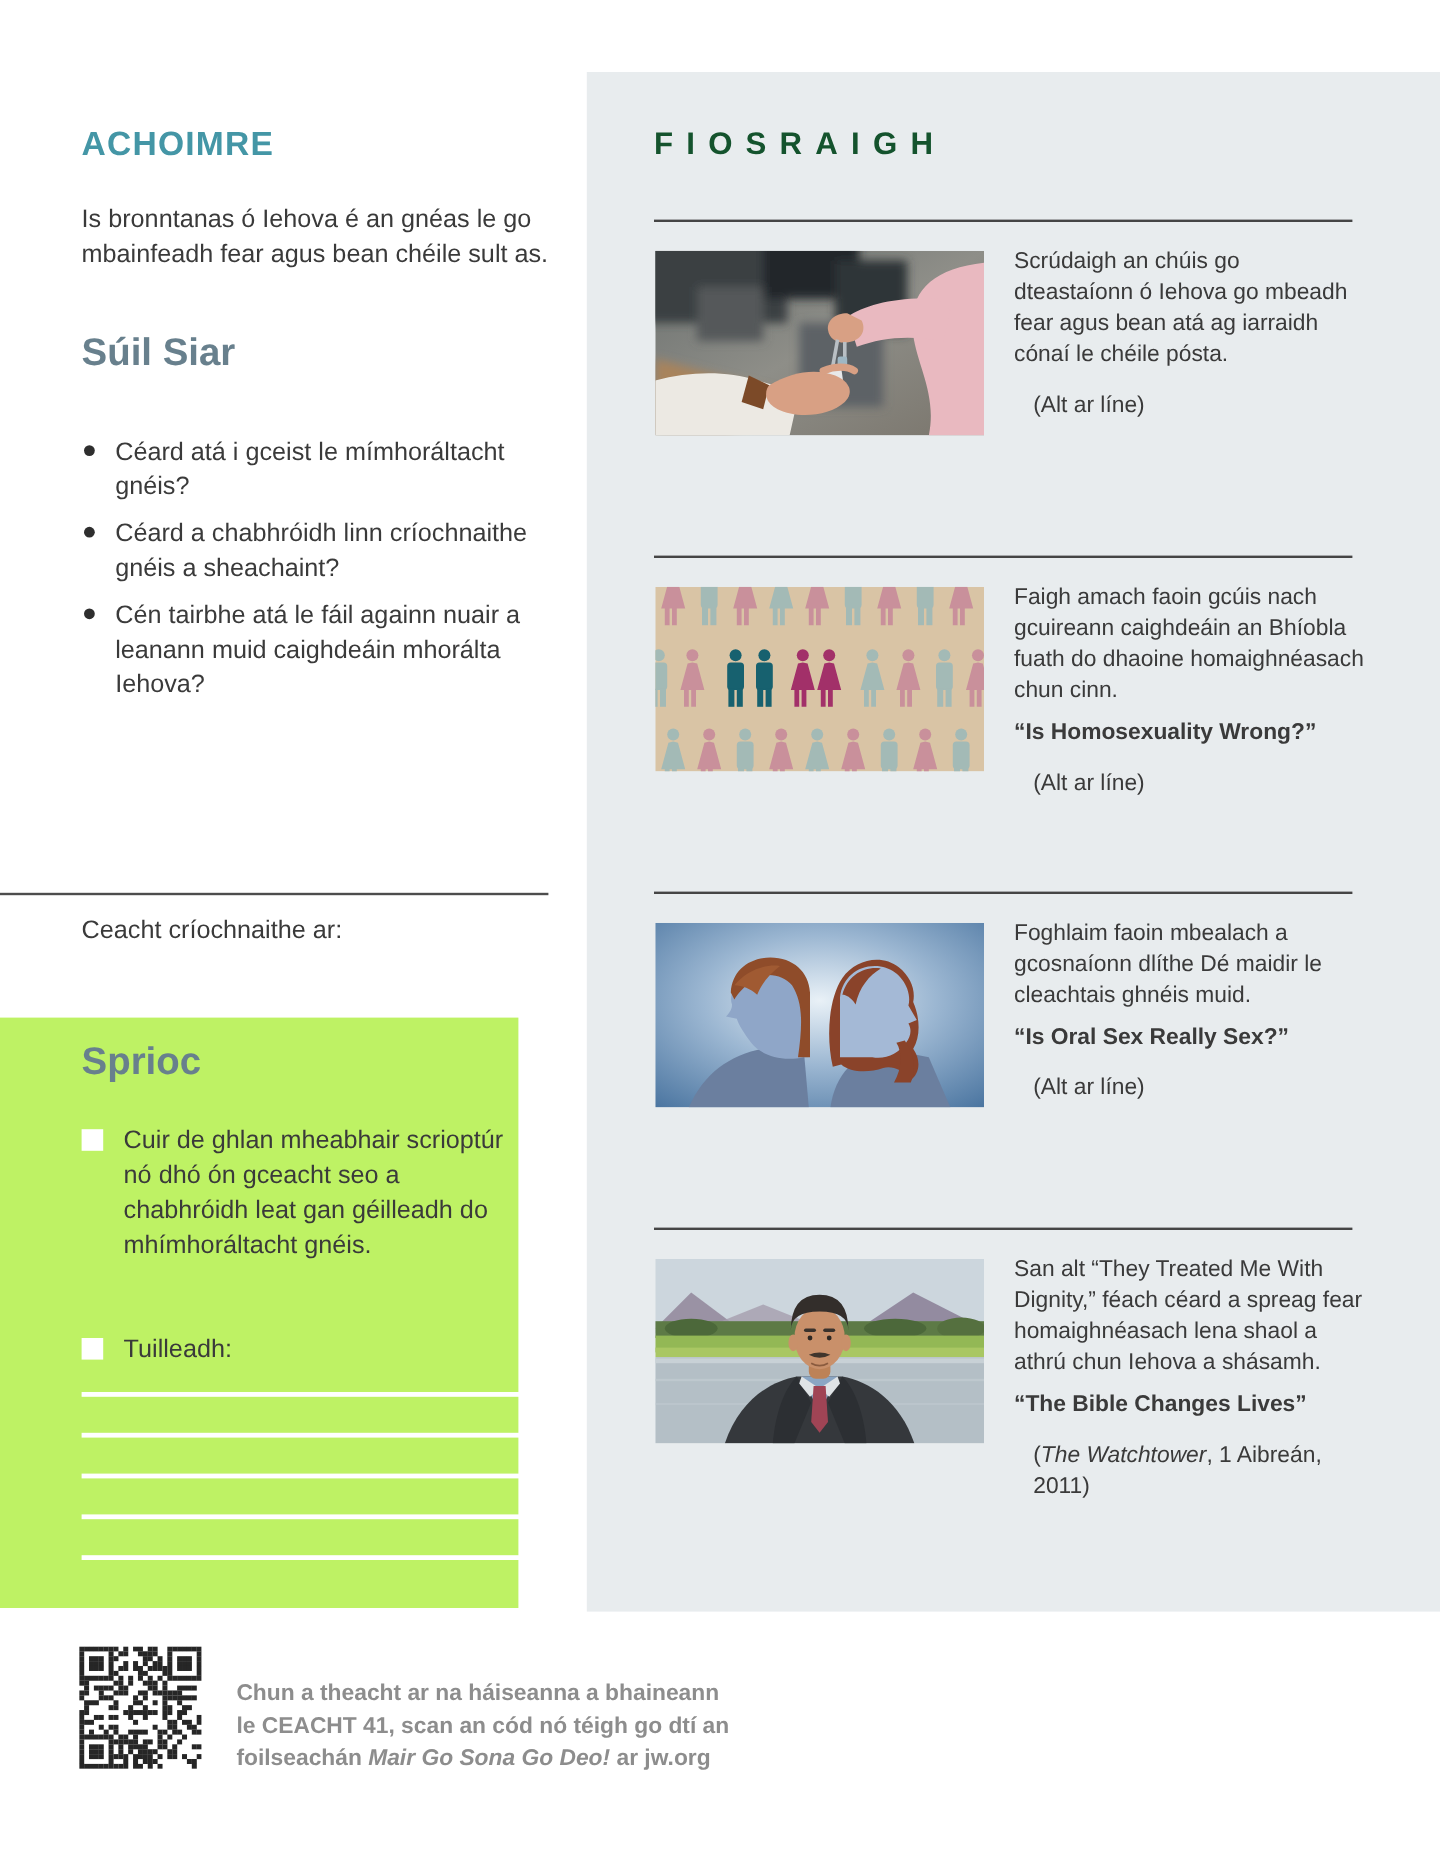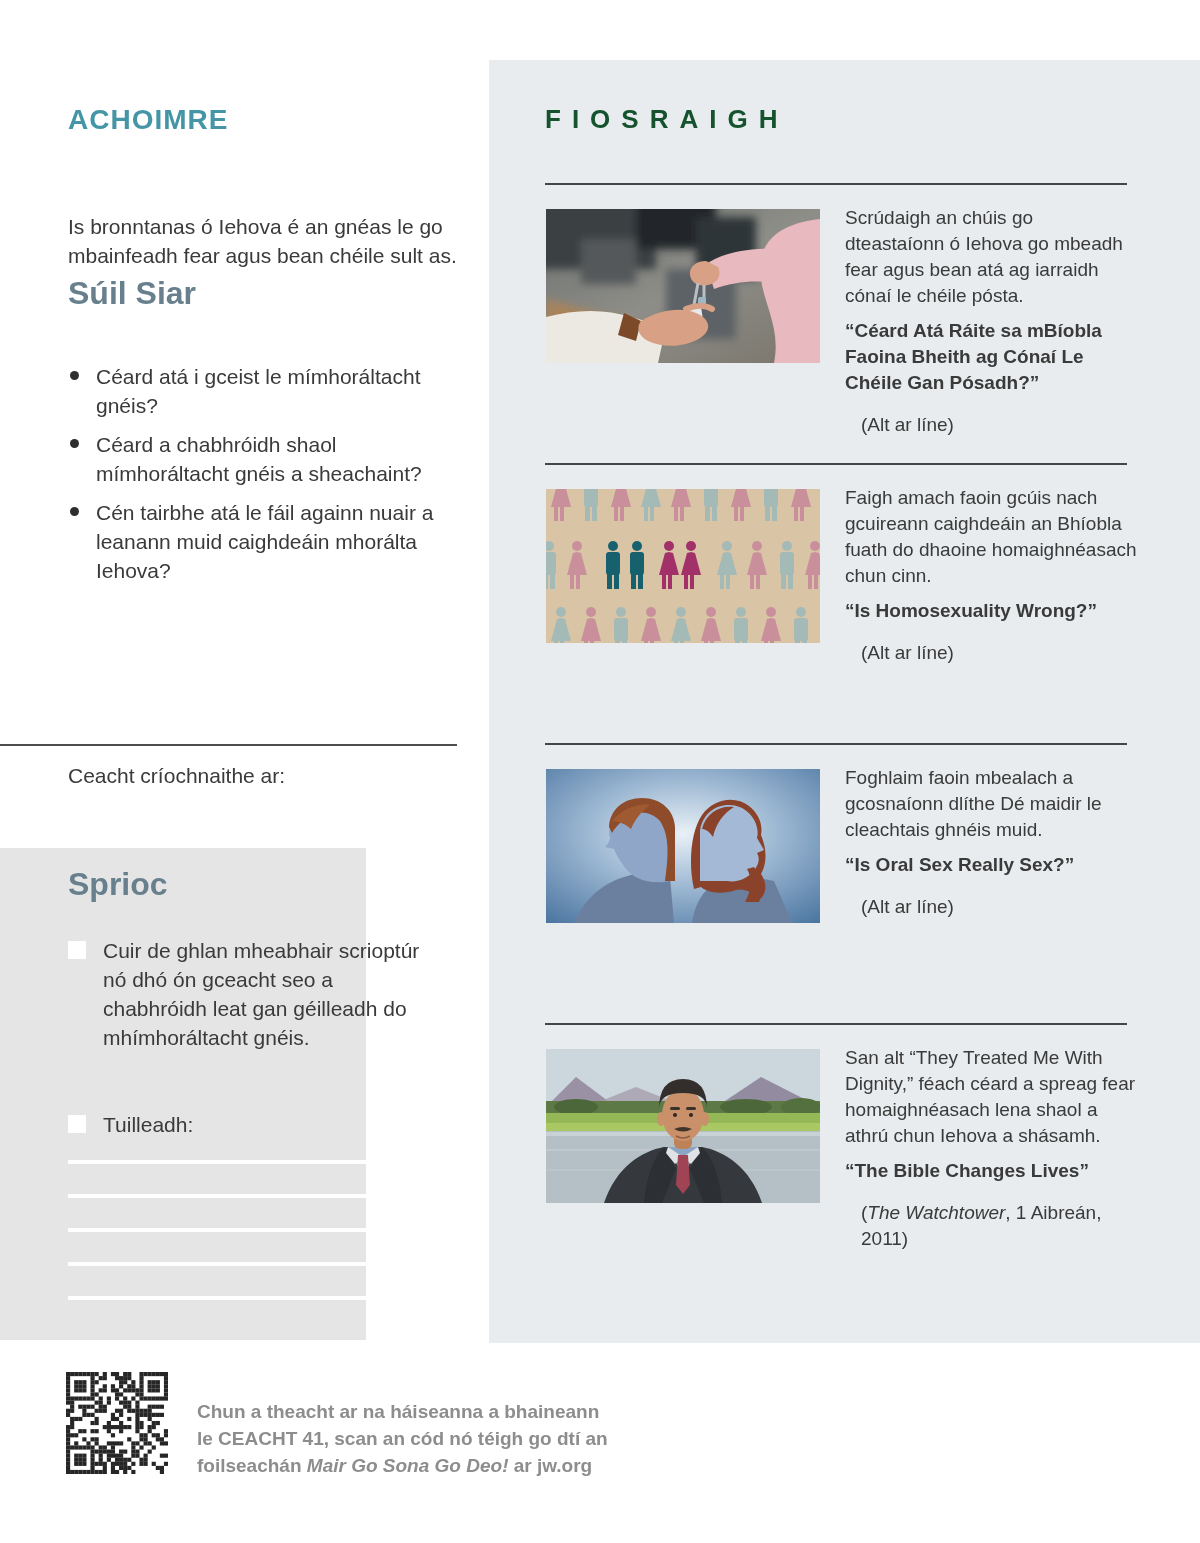--- a/index.html
+++ b/index.html
@@ -8,43 +8,43 @@
     position:relative; width:1200px; height:1543px; background:#ffffff;
     font-family:"Liberation Sans", sans-serif; color:#3a3a3a; overflow:hidden;
   }
   
   .h-teal {
     position:absolute; left:68px; top:104px;
     font-size:28px; font-weight:bold; letter-spacing:1px; color:#4496a6;
   }
   .summary-text {
     position:absolute; left:68px; top:168px; width:398px;
-    font-size:21px; line-height:29px;margin-top:44px;
+    font-size:21px; line-height:29px;
   }
   .h-slate { font-weight:bold; color:#68808d; }
   .review-head { position:absolute; left:68px; top:275px; font-size:32px; }
   .review-list {
     position:absolute; left:68px; top:362px; width:398px;
     margin:0; padding:0; list-style:none;
     font-size:21px; line-height:29px;
   }
   .review-list li { position:relative; padding-left:28px; margin-bottom:10px; }
   .review-list li .dot {
     position:absolute; left:2px; top:9px; width:9px; height:9px;
     border-radius:50%; background:#2e2e2e;
   }
   .rule-left {
     position:absolute; left:0; top:744px; width:457px; height:2px; background:#4d4d4d;
   }
   .completed-label {
     position:absolute; left:68px; top:764px; font-size:21px;
   }
   .goal-box {
-    position:absolute; left:0; top:848px; width:366px; height:492px;
-    background:#e5e5e5;
+    position:absolute; left:0; top:848px; width:432px; height:492px;
+    background:#bef264;
   }
   .goal-head { position:absolute; left:68px; top:18px; font-size:32px; }
   .goal-item { position:absolute; left:68px; font-size:21px; line-height:29px; }
   .goal-item .chk {
     position:absolute; left:0; top:5px; width:18px; height:18px; background:#ffffff;
   }
   .goal-item .chk-label { display:block; margin-left:35px; width:330px; }
   .goal-item1 { top:88px; }
   .goal-item2 { top:262px; }
   .write-line {
@@ -86,21 +86,21 @@
 <body>
 
 <div class="page">
 
   <div class="h-teal">ACHOIMRE</div>
   <div class="summary-text">Is bronntanas ó Iehova é an gnéas le go mbainfeadh fear agus bean chéile sult as.</div>
 
   <div class="h-slate review-head">Súil Siar</div>
   <ul class="review-list">
     <li><span class="dot"></span><span>Céard atá i gceist le mímhoráltacht gnéis?</span></li>
-    <li><span class="dot"></span><span>Céard a chabhróidh shaol mímhoráltacht gnéis a sheachaint?</span></li>
+    <li><span class="dot"></span><span>Céard a chabhróidh linn críochnaithe gnéis a sheachaint?</span></li>
     <li><span class="dot"></span><span>Cén tairbhe atá le fáil againn nuair a leanann muid caighdeáin mhorálta Iehova?</span></li>
   </ul>
 
   <div class="rule-left"></div>
   <div class="completed-label">Ceacht críochnaithe ar:</div>
 
   <div class="goal-box">
     <div class="h-slate goal-head">Sprioc</div>
 
     <div class="goal-item goal-item1">
@@ -488,21 +488,20 @@
         <rect x="140" y="96" width="16" height="18" rx="3" fill="#e8e9ea" transform="rotate(-8 148 105)"></rect>
         <rect x="152" y="88" width="8" height="8" rx="2" fill="#9fb7c4"></rect>
         <path d="M0,154 L0,108 C30,100 60,100 85,108 L120,118 L112,154 Z" fill="#ece9e3"></path>
         <path d="M78,104 L95,112 L90,132 L72,126 Z" fill="#7c4a28"></path>
         <path d="M95,112 C115,100 135,98 150,104 C162,109 166,118 158,126 C145,138 118,140 102,132 C92,127 90,118 95,112 Z" fill="#d8a084"></path>
         <path d="M140,100 C150,96 160,96 166,100" stroke="#d8a084" stroke-width="6" fill="none" stroke-linecap="round"></path>
       </svg>
     </div>
     <div class="sec-text" style="top:145px">
       <p class="para">Scrúdaigh an chúis go dteastaíonn ó Iehova go mbeadh fear agus bean atá ag iarraidh cónaí le chéile pósta.</p>
-      <p class="title">“Céard Atá Ráite sa mBíobla Faoina Bheith ag Cónaí Le Chéile Gan Pósadh?”</p>
       <p class="src">(Alt ar líne)</p>
     </div>
 
     <div class="sec-img" style="top:429px">
       <svg viewBox="0 0 274 154" preserveAspectRatio="none">
         <defs>
           <g id="figF">
             <circle cx="11" cy="5" r="5"></circle>
             <path d="M11,11 L15,12 L21,34 L14,34 L14,48 L10,48 L10,34 L8,34 L8,48 L4,48 L4,34 L1,34 L7,12 Z"></path>
           </g>

